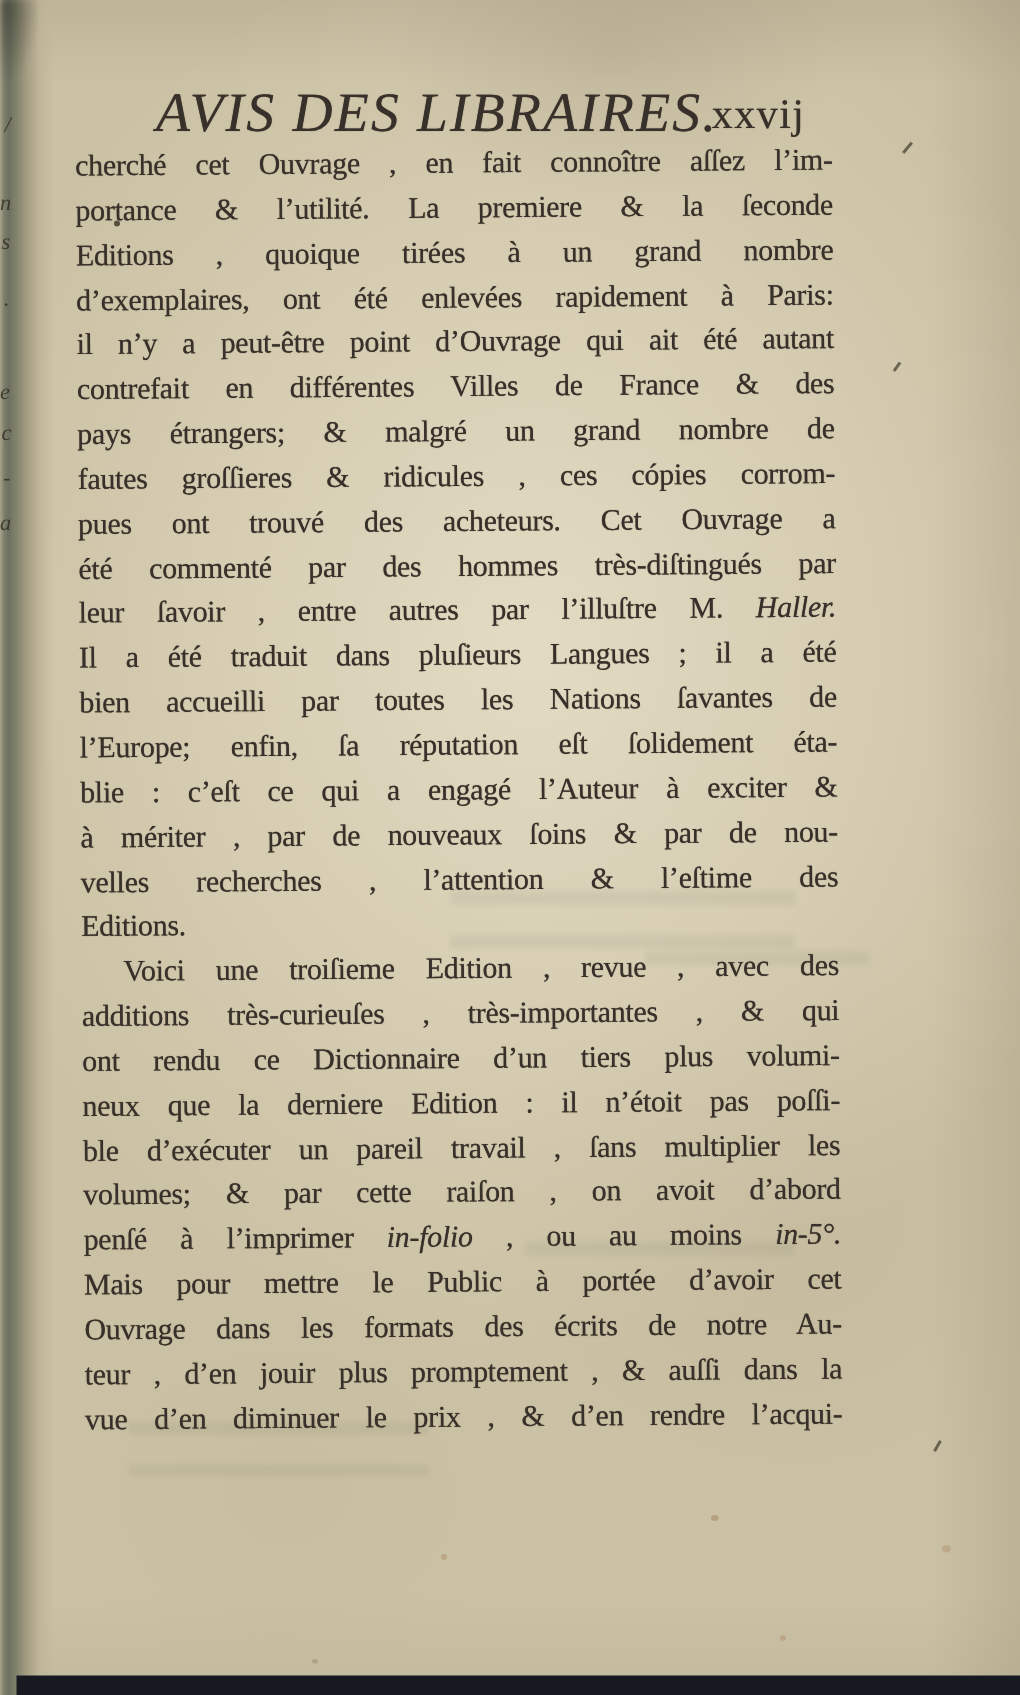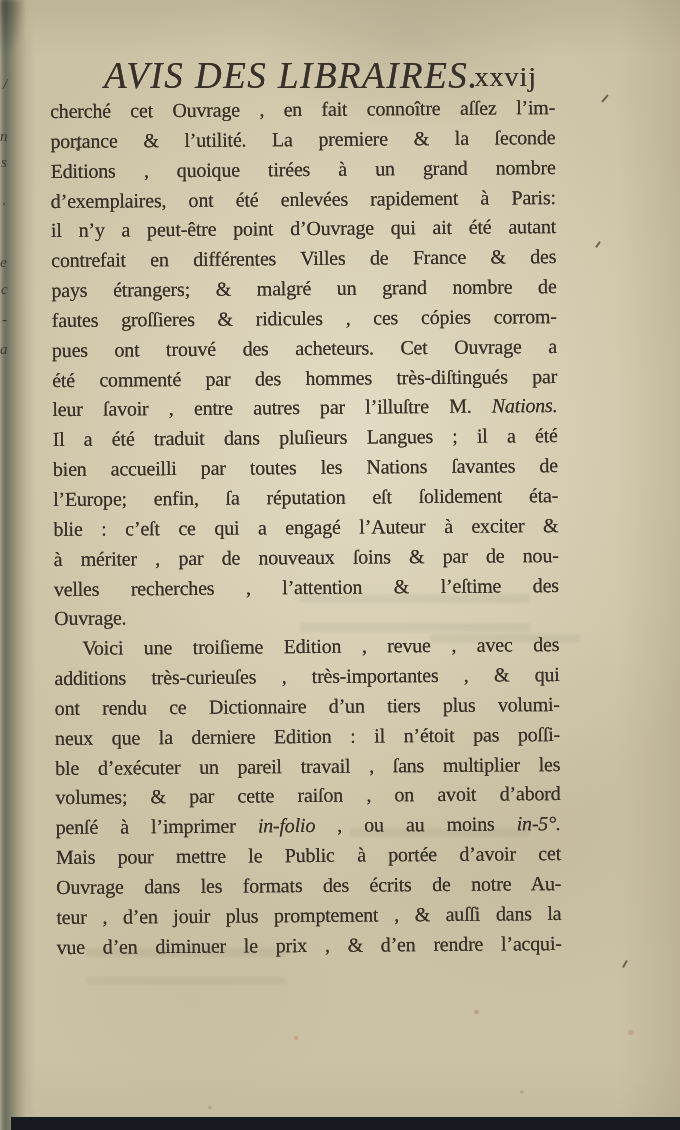--- a/index.html
+++ b/index.html
@@ -92,28 +92,28 @@
         <div class="line"><span>cherché cet Ouvrage , en fait connoître aſſez l’im-</span></div>
         <div class="line"><span>portance &amp; l’utilité. La premiere &amp; la ſeconde</span></div>
         <div class="line"><span>Editions , quoique tirées à un grand nombre</span></div>
         <div class="line"><span>d’exemplaires, ont été enlevées rapidement à Paris:</span></div>
         <div class="line"><span>il n’y a peut-être point d’Ouvrage qui ait été autant</span></div>
         <div class="line"><span>contrefait en différentes Villes de France &amp; des</span></div>
         <div class="line"><span>pays étrangers; &amp; malgré un grand nombre de</span></div>
         <div class="line"><span>fautes groſſieres &amp; ridicules , ces cópies corrom-</span></div>
         <div class="line"><span>pues ont trouvé des acheteurs. Cet Ouvrage a</span></div>
         <div class="line"><span>été commenté par des hommes très-diſtingués par</span></div>
-        <div class="line"><span>leur ſavoir , entre autres par l’illuſtre M. </span><span class="it">Nations.</span></div>
+        <div class="line"><span>leur ſavoir , entre autres par l’illuſtre M. </span><span class="it">Haller.</span></div>
         <div class="line"><span>Il a été traduit dans pluſieurs Langues ; il a été</span></div>
         <div class="line"><span>bien accueilli par toutes les Nations ſavantes de</span></div>
         <div class="line"><span>l’Europe; enfin, ſa réputation eſt ſolidement éta-</span></div>
         <div class="line"><span>blie : c’eſt ce qui a engagé l’Auteur à exciter &amp;</span></div>
         <div class="line"><span>à mériter , par de nouveaux ſoins &amp; par de nou-</span></div>
         <div class="line"><span>velles recherches , l’attention &amp; l’eſtime des</span></div>
-        <div class="line noj"><span>Ouvrage.</span></div>
+        <div class="line noj"><span>Editions.</span></div>
       </div>
       <div>
         <div class="line indent"><span>Voici une troiſieme Edition , revue , avec des</span></div>
         <div class="line"><span>additions très-curieuſes , très-importantes , &amp; qui</span></div>
         <div class="line"><span>ont rendu ce Dictionnaire d’un tiers plus volumi-</span></div>
         <div class="line"><span>neux que la derniere Edition : il n’étoit pas poſſi-</span></div>
         <div class="line"><span>ble d’exécuter un pareil travail , ſans multiplier les</span></div>
         <div class="line"><span>volumes; &amp; par cette raiſon , on avoit d’abord</span></div>
         <div class="line"><span>penſé à l’imprimer </span><span class="it">in-folio</span><span> , ou au moins </span><span class="it">in-5°.</span></div>
         <div class="line"><span>Mais pour mettre le Public à portée d’avoir cet</span></div>

